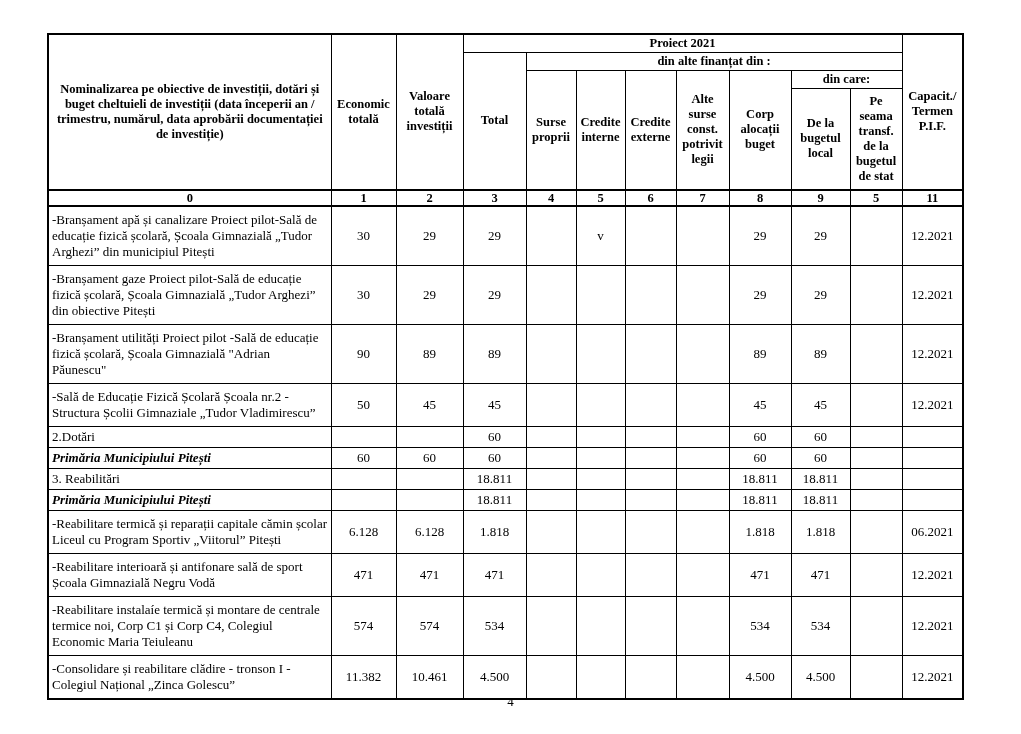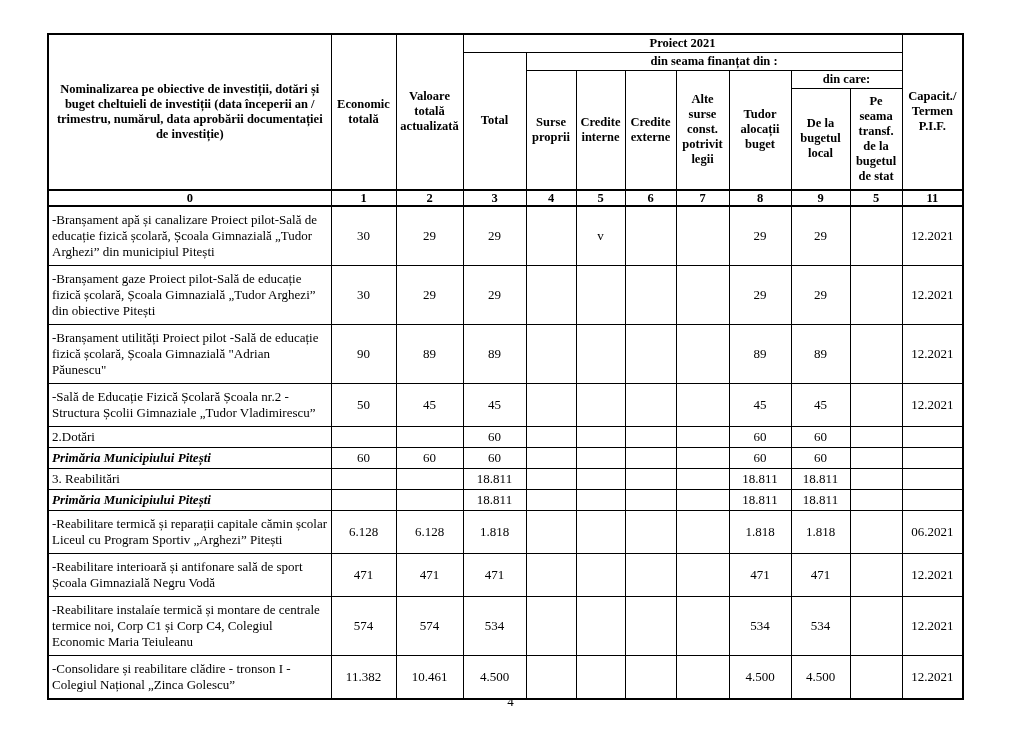--- a/index.html
+++ b/index.html
@@ -106,34 +106,34 @@
       <col style="width:53px">
       <col style="width:62px">
       <col style="width:59px">
       <col style="width:52px">
       <col style="width:61px">
     </colgroup>
     <thead>
       <tr class="h-row-1">
         <th rowspan="4">Nominalizarea pe obiective de investiții, dotări și buget cheltuieli de investiții (data începerii an / trimestru,  numărul, data aprobării documentației de investiție)</th>
         <th rowspan="4">Economic totală</th>
-        <th rowspan="4">Valoare totală actualizată</th>
+        <th rowspan="4">Valoare totală investiții</th>
         <th colspan="8">Proiect 2021</th>
         <th rowspan="4">Capacit./ Termen P.I.F.</th>
       </tr>
       <tr class="h-row-2">
         <th rowspan="3">Total</th>
-        <th colspan="7">din seama finanțat din :</th>
+        <th colspan="7">din alte finanțat din :</th>
       </tr>
       <tr class="h-row-3">
         <th rowspan="2">Surse proprii</th>
         <th rowspan="2">Credite interne</th>
         <th rowspan="2">Credite externe</th>
         <th rowspan="2">Alte surse const. potrivit legii</th>
-        <th rowspan="2">Tudor alocații buget</th>
+        <th rowspan="2">Corp alocații buget</th>
         <th colspan="2">din care:</th>
       </tr>
       <tr class="h-row-4">
         <th>De la bugetul local</th>
         <th>Pe seama transf. de la bugetul de stat</th>
       </tr>
       <tr class="num-header">
         <td>0</td>
         <td>1</td>
         <td>2</td>
@@ -255,21 +255,21 @@
           <td class="num-cell"></td>
           <td class="num-cell"></td>
           <td class="num-cell"></td>
           <td class="num-cell"></td>
           <td class="num-cell">18.811</td>
           <td class="num-cell">18.811</td>
           <td class="num-cell"></td>
           <td class="num-cell"></td>
         </tr>
         <tr class="row-normal">
-          <td class="name-cell">-Reabilitare termică și reparații capitale cămin școlar Liceul cu Program Sportiv „Arghezi” Pitești</td>
+          <td class="name-cell">-Reabilitare termică și reparații capitale cămin școlar Liceul cu Program Sportiv „Viitorul” Pitești</td>
           <td class="num-cell">6.128</td>
           <td class="num-cell">6.128</td>
           <td class="num-cell">1.818</td>
           <td class="num-cell"></td>
           <td class="num-cell"></td>
           <td class="num-cell"></td>
           <td class="num-cell"></td>
           <td class="num-cell">1.818</td>
           <td class="num-cell">1.818</td>
           <td class="num-cell"></td>

